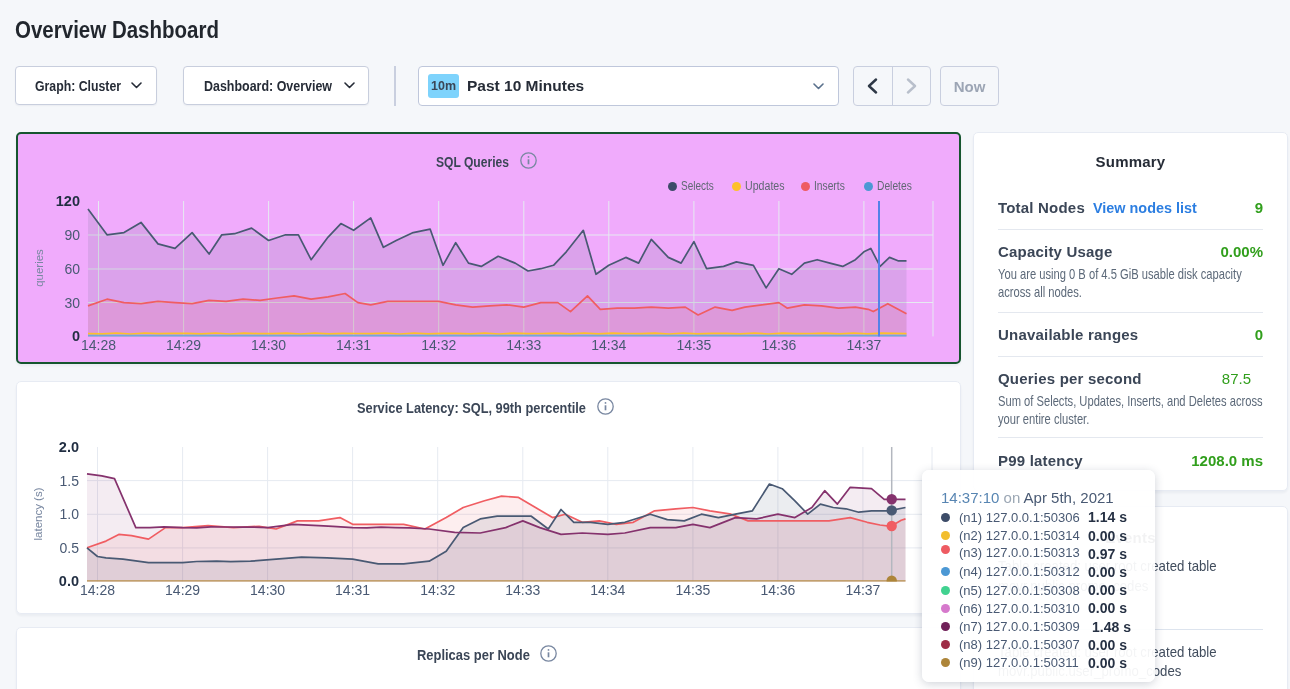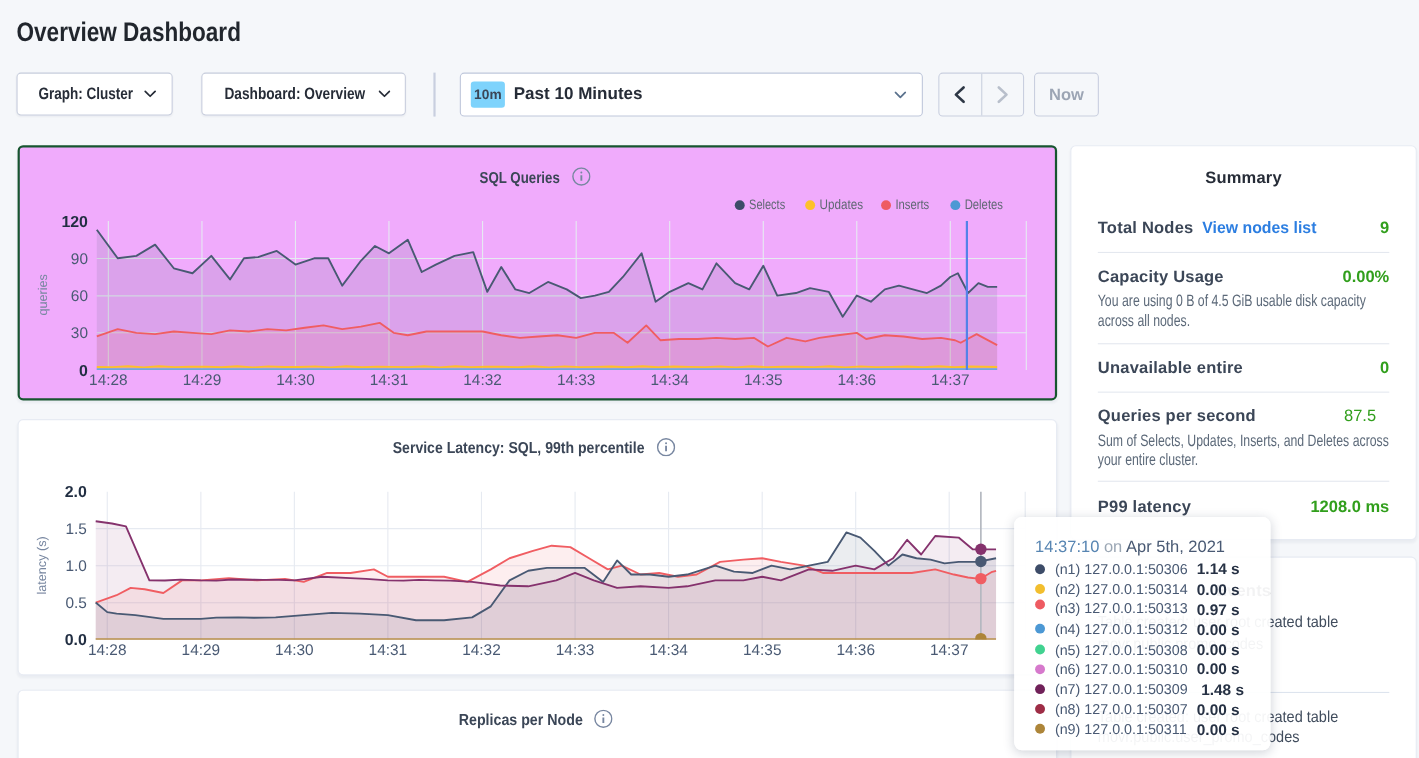--- a/index.html
+++ b/index.html
@@ -180,21 +180,21 @@
       </div>
       <div style="position:absolute;left:24px;right:24px;top:96px;height:1px;background:#e4e8ef"></div>
       <div style="position:absolute;left:24px;right:24px;top:110px;display:flex;align-items:baseline">
         <span style="font-size:15px;font-weight:bold;color:#394455;letter-spacing:.2px">Capacity Usage</span>
         <span style="margin-left:auto;font-size:15px;font-weight:bold;color:#2f9e1a">0.00%</span>
       </div>
       <div style="position:absolute;left:24px;top:132px;width:340px;font-size:15px;line-height:17.5px;color:#5b6878;transform:scaleX(0.745);transform-origin:0 0;white-space:pre">You are using 0 B of 4.5 GiB usable disk capacity
 across all nodes.</div>
       <div style="position:absolute;left:24px;right:24px;top:178.5px;height:1px;background:#e4e8ef"></div>
       <div style="position:absolute;left:24px;right:24px;top:193px;display:flex;align-items:baseline">
-        <span style="font-size:15px;font-weight:bold;color:#394455;letter-spacing:.2px">Unavailable entire</span>
+        <span style="font-size:15px;font-weight:bold;color:#394455;letter-spacing:.2px">Unavailable ranges</span>
         <span style="margin-left:auto;font-size:15px;font-weight:bold;color:#2f9e1a">0</span>
       </div>
       <div style="position:absolute;left:24px;right:24px;top:222.5px;height:1px;background:#e4e8ef"></div>
       <div style="position:absolute;left:24px;right:36px;top:237px;display:flex;align-items:baseline">
         <span style="font-size:15px;font-weight:bold;color:#394455;letter-spacing:.2px">Queries per second</span>
         <span style="margin-left:auto;font-size:15px;font-weight:normal;color:#2f9e1a">87.5</span>
       </div>
       <div style="position:absolute;left:24px;top:259px;width:340px;font-size:15px;line-height:17.5px;color:#5b6878;transform:scaleX(0.745);transform-origin:0 0;white-space:pre">Sum of Selects, Updates, Inserts, and Deletes across
 your entire cluster.</div>
       <div style="position:absolute;left:24px;right:24px;top:304px;height:1px;background:#e4e8ef"></div>

